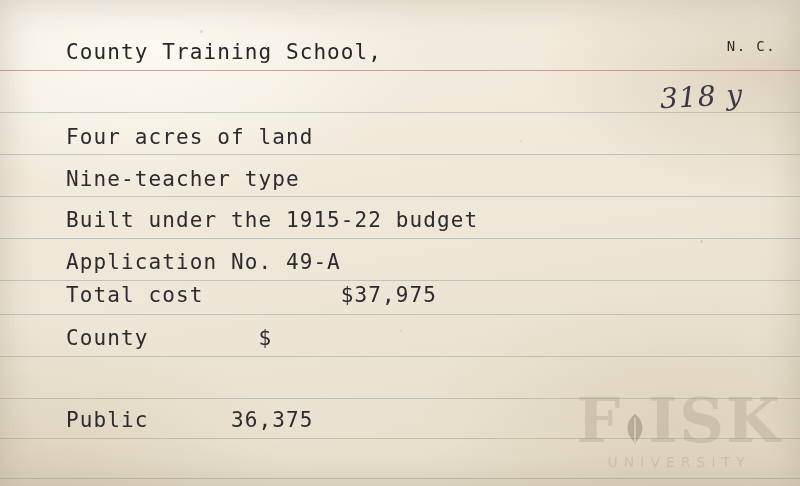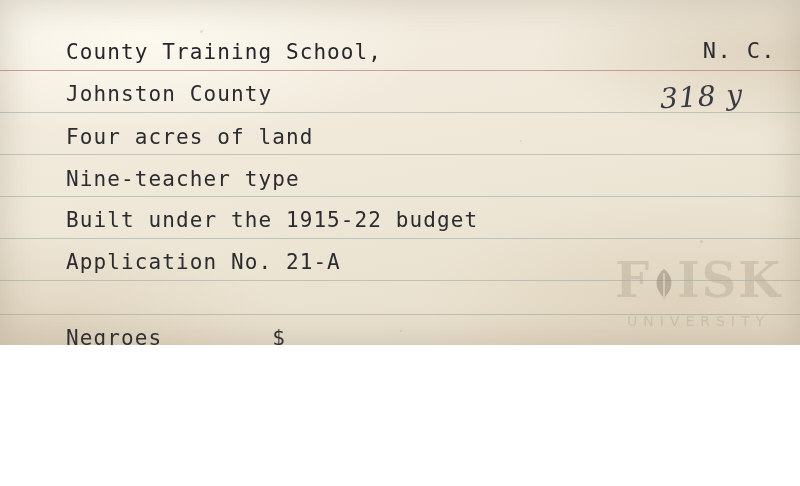--- a/index.html
+++ b/index.html
@@ -3,21 +3,21 @@
 <meta charset="utf-8">
 <style>
   html, body {
     margin: 0;
     padding: 0;
     background: #ffffff;
   }
   #card {
     position: relative;
     width: 800px;
-    height: 345px;
+    height: 486px;
     overflow: hidden;
     background: #efe9dc;
     font-family: "DejaVu Sans Mono", monospace;
   }
   
   #paper-base {
     position: absolute;
     inset: 0;
     background:
       radial-gradient(ellipse 60% 50% at 18% 10%, rgba(255,252,243,0.85) 0%, rgba(255,252,243,0) 60%),
@@ -50,21 +50,21 @@
     font-size: 21px;
     letter-spacing: 1.1px;
     white-space: pre;
     font-family: "DejaVu Sans Mono", monospace;
   }
   .heavier { color: #25252b; }
   .right-code {
     position: absolute;
     right: 24px;
     top: 38px;
-    font-size: 22px;
+    font-size: 14px;
     letter-spacing: 1.4px;
     color: #2b2b30;
     white-space: pre;
     font-family: "DejaVu Sans Mono", monospace;
   }
   
   .handwritten {
     position: absolute;
     left: 660px;
     top: 80px;
@@ -81,21 +81,21 @@
     position: absolute;
     right: 18px;
     bottom: 16px;
     text-align: center;
     opacity: 0.42;
     pointer-events: none;
   }
   #watermark .wm-main {
     font-family: "DejaVu Serif", serif;
     font-weight: bold;
-    font-size: 48px;
+    font-size: 62px;
     line-height: 58px;
     color: #b3a893;
     letter-spacing: 2px;
   }
   #watermark .wm-sub {
     font-family: "DejaVu Sans", sans-serif;
     font-size: 14px;
     letter-spacing: 6px;
     color: #b3a893;
     margin-top: 4px;
@@ -126,26 +126,27 @@
   <div class="rule" style="top:196px"></div>
   <div class="rule" style="top:238px"></div>
   <div class="rule" style="top:280px"></div>
   <div class="rule" style="top:314px"></div>
   <div class="rule" style="top:356px"></div>
   <div class="rule" style="top:398px"></div>
   <div class="rule" style="top:438px"></div>
   <div class="rule" style="top:478px"></div>
 
   <div class="text-line heavier" style="left:66px; top:40px">County Training School,</div>
-  <div class="text-line" style="left:66px; top:82px">Johnston County</div>
   <div class="text-line" style="left:66px; top:167px">Nine-teacher type</div>
   <div class="text-line" style="left:66px; top:125px">Four acres of land</div>
   <div class="text-line" style="left:66px; top:208px">Built under the 1915-22 budget</div>
-  <div class="text-line" style="left:66px; top:250px">Application No. 21-A</div>
-  <div class="text-line" style="left:66px; top:326px">Negroes        $</div>
+  <div class="text-line" style="left:66px; top:250px">Application No. 49-A</div>
+  <div class="text-line" style="left:66px; top:283px">Total cost          $37,975</div>
+  <div class="text-line" style="left:66px; top:326px">County        $</div>
+  <div class="text-line" style="left:66px; top:408px">Public      36,375</div>
 
   <div class="right-code">N. C.</div>
   <div class="handwritten">318 у</div>
 
   <div id="watermark">
     <div class="wm-main">
       <span>F</span><span class="wm-leaf"><svg width="26" height="34" viewBox="0 0 26 34" xmlns="http://www.w3.org/2000/svg">
             <path d="M13 2 C5 8 3 18 9 26 C11 29 13 31 13 33 C13 31 15 29 17 26 C23 18 21 8 13 2 Z" fill="#7e7361"></path>
             <path d="M13 6 L13 31" stroke="#efe9dc" stroke-width="1.2"></path>
           </svg></span><span>ISK</span>

